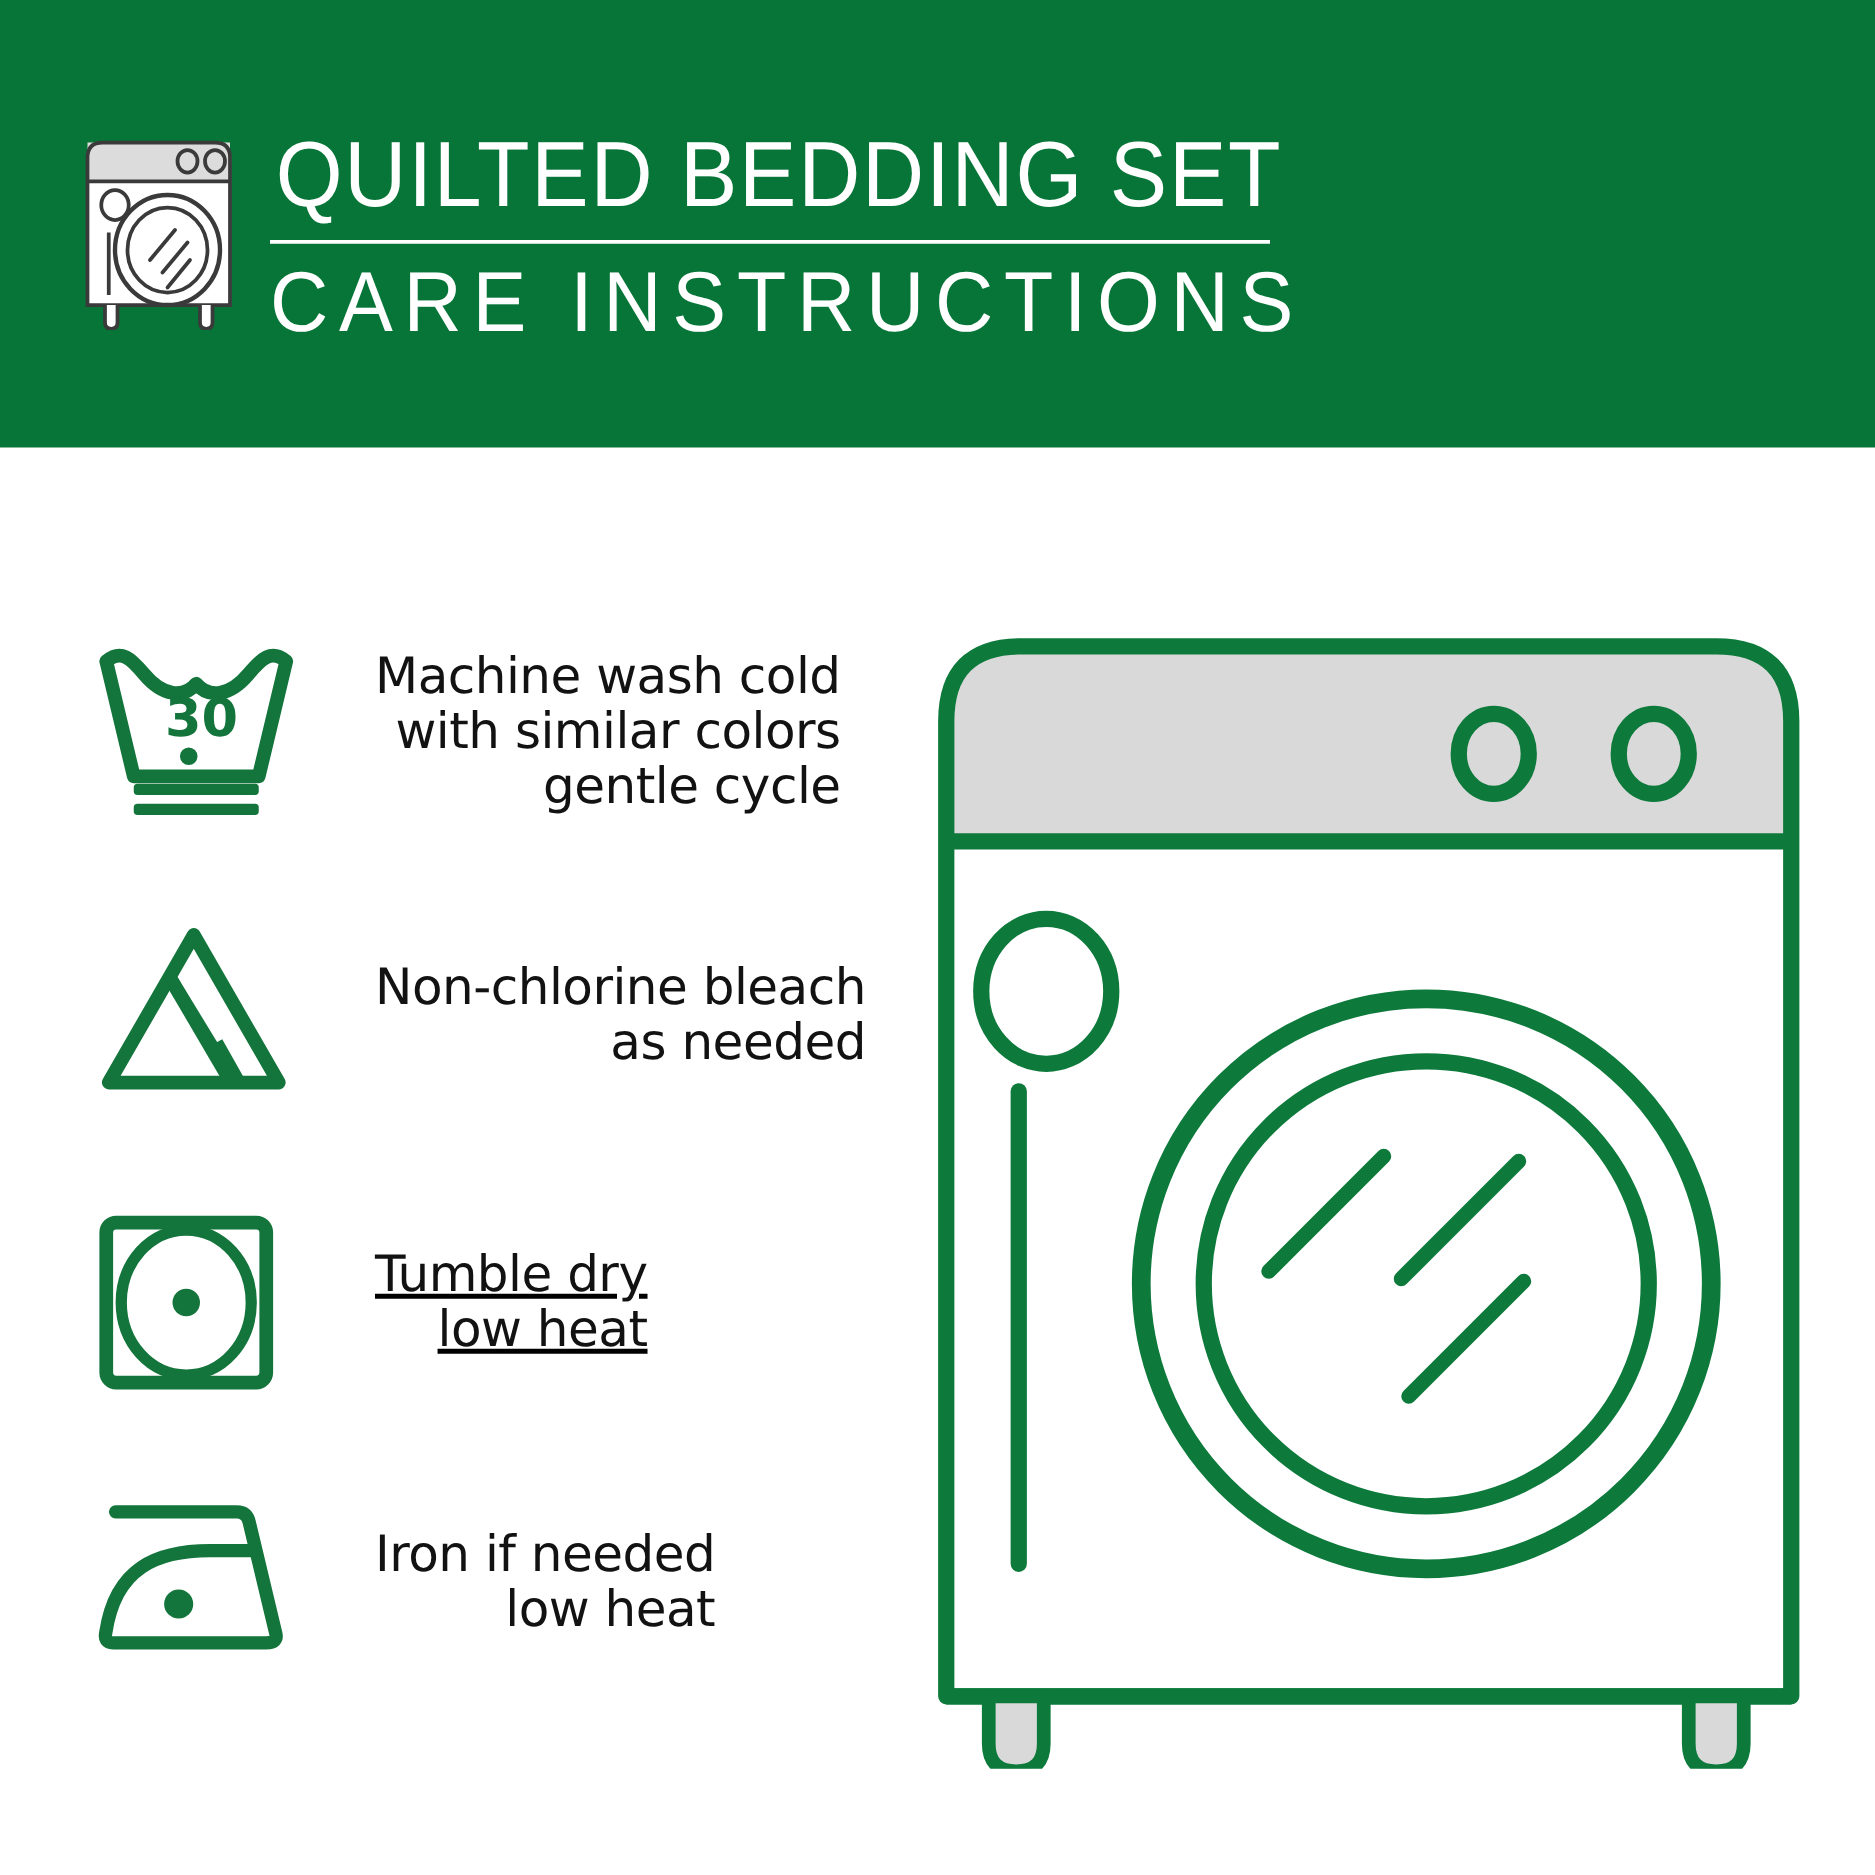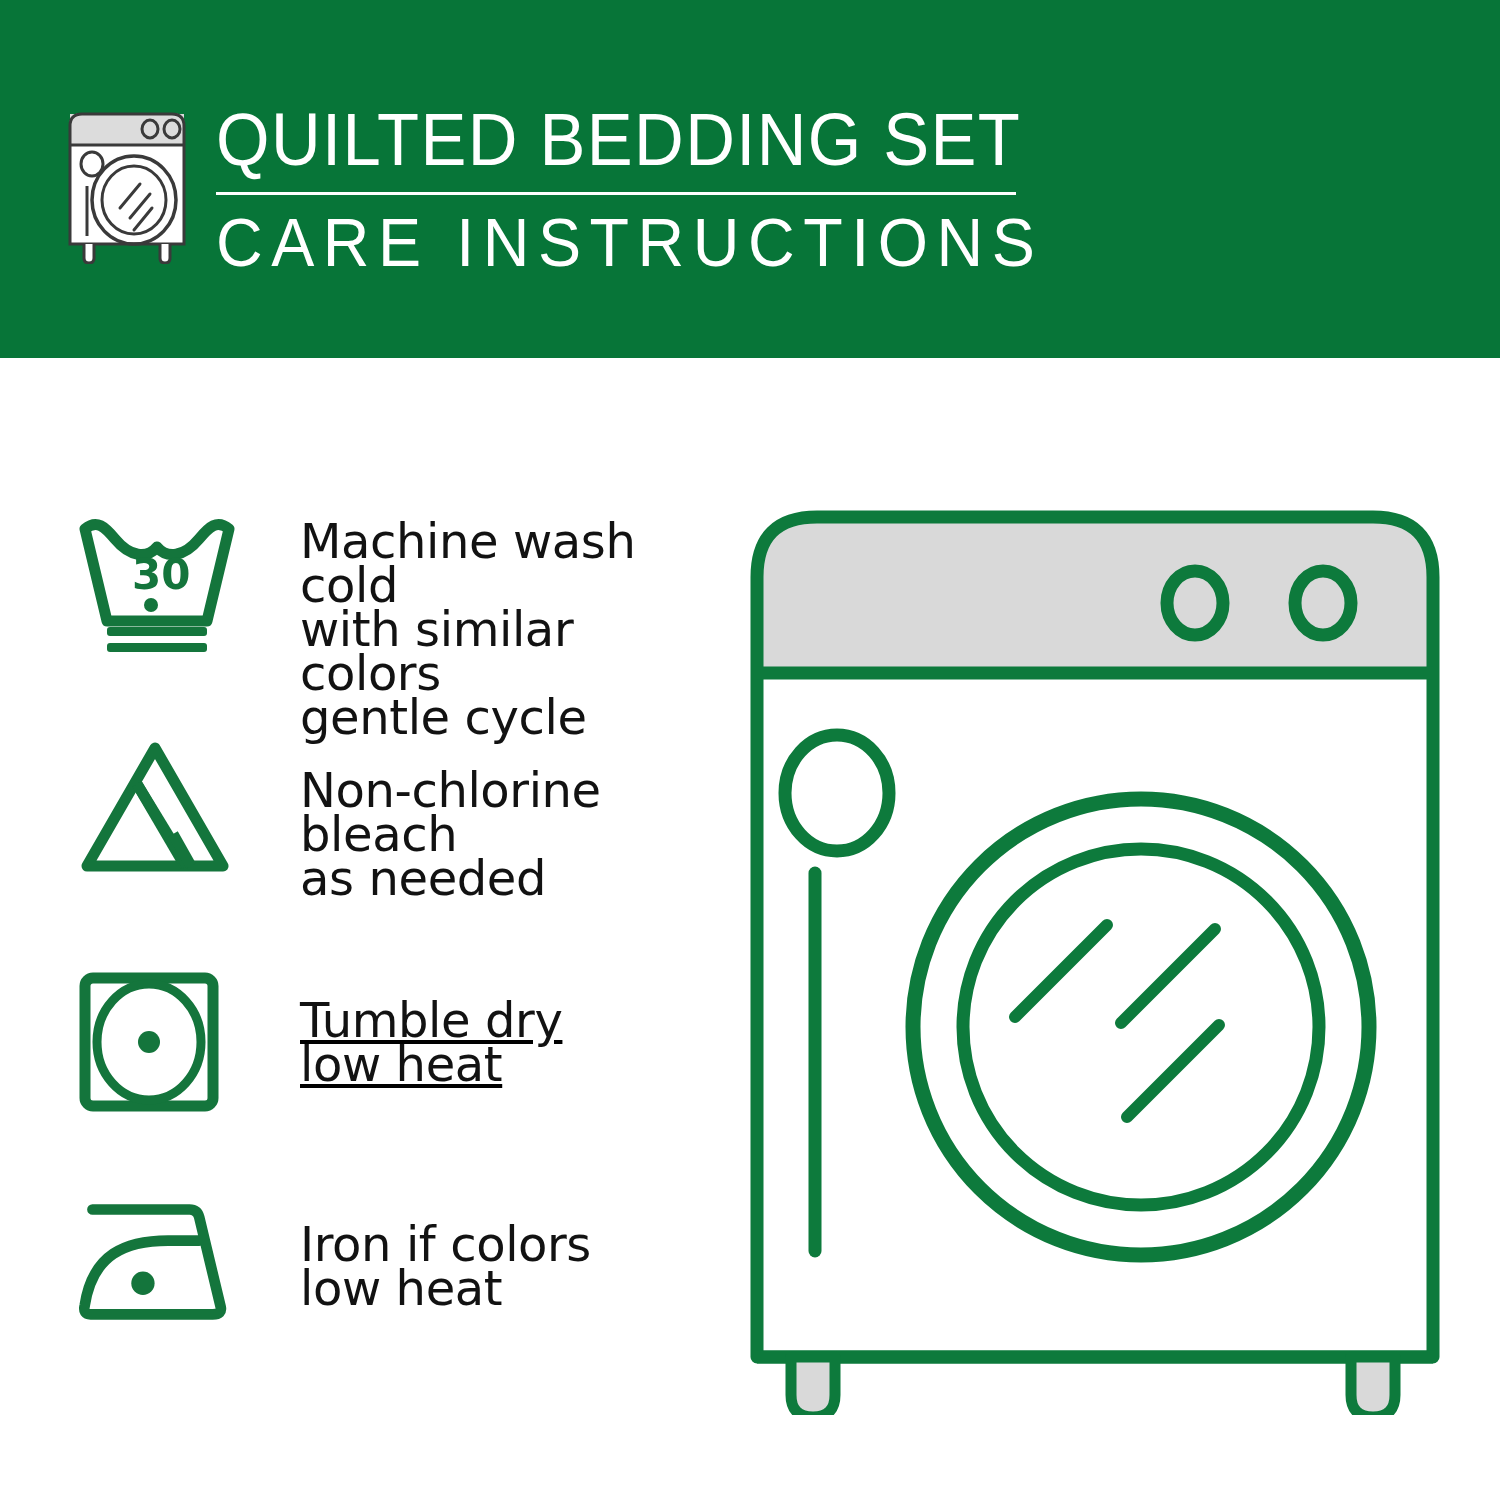--- a/index.html
+++ b/index.html
@@ -10,20 +10,21 @@
   }
   body {
     font-family: "Liberation Sans", sans-serif;
   }
   #page {
     position: relative;
     width: 1500px;
     height: 1500px;
     background: #ffffff;
     overflow: hidden;
+    text-align: right;
   }
 
   
   #header-band {
     position: absolute;
     left: 0;
     top: 0;
     width: 1500px;
     height: 358px;
     background: #077538;
@@ -94,21 +95,21 @@
   .care-symbol {
     width: 165px;
     flex: 0 0 165px;
     display: flex;
     justify-content: flex-start;
     align-items: flex-start;
   }
   .care-text {
     margin-left: 60px;
     font-family: "DejaVu Sans", sans-serif;
-    font-size: 48px;
+    font-size: 40px;
     line-height: 44px;
     color: #121212;
     font-weight: 400;
     letter-spacing: -0.4px;
     white-space: pre-line;
     padding-top: 2px;
   }
   .care-row[data-idx="0"] .care-text { padding-top: 6px; }
   .care-row[data-idx="1"] .care-text { padding-top: 32px; }
   .care-row[data-idx="2"] .care-text { padding-top: 28px; }
@@ -221,21 +222,21 @@
 
     <div class="care-row" data-idx="3">
       <div class="care-symbol">
         <svg width="170" height="125" viewBox="0 0 170 125">
 
           <path d="M18 12 H118 q8 0 10 8 L150 112 q2 8 -8 8 H16 q-8 0 -6 -9
                    C 18 58, 52 44, 96 44 L 128 44" fill="none" stroke="#14753c" stroke-width="11" stroke-linejoin="round" stroke-linecap="round"></path>
           <circle cx="70" cy="88" r="12" fill="#14753c"></circle>
         </svg>
       </div>
-      <div class="care-text">Iron if colors
+      <div class="care-text">Iron if needed
 low heat</div>
     </div>
 
   </div>
 
   <svg id="washer-illustration" viewBox="0 0 700 910">
 
     <path d="M12 72 q0 -60 60 -60 h556 q60 0 60 60 v96 h-676 z" fill="#d9d9d9"></path>
 
     <path d="M12 72 q0 -60 60 -60 h556 q60 0 60 60 v780 h-676 z" fill="none" stroke="#0d7a3c" stroke-width="13" stroke-linejoin="round"></path>

